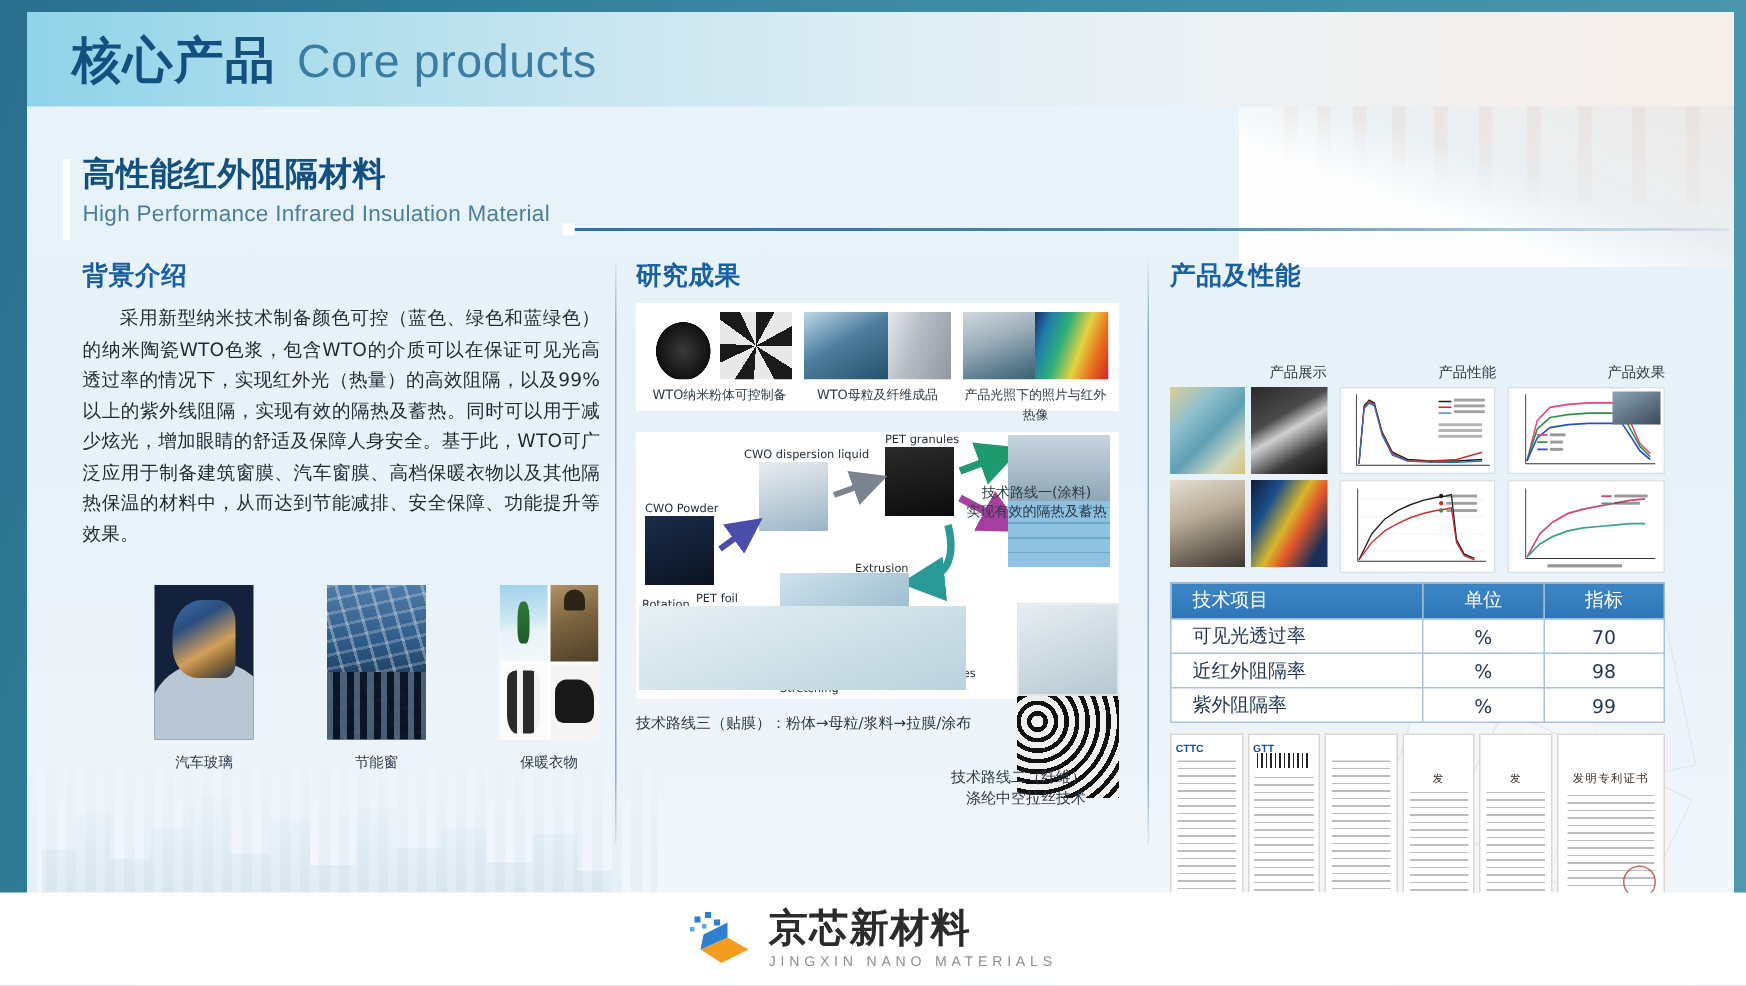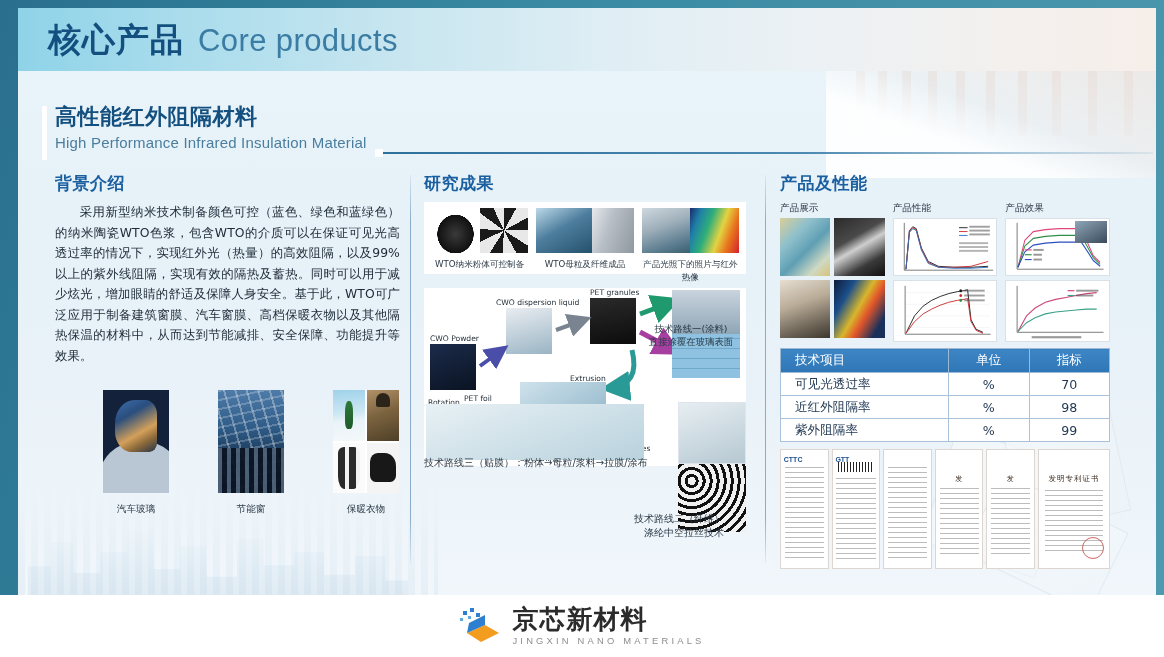--- a/index.html
+++ b/index.html
@@ -226,29 +226,29 @@
 
   .flow { position:absolute; left:0; top:116px; width:322px; height:178px; }
   .flow .lbl {
     position:absolute; font-family:"DejaVu Sans","Liberation Sans",sans-serif;
     font-size:7.6px; color:#1e2a35; white-space:nowrap;
   }
   .flow .box { position:absolute; background:#0f1722; }
 
   .rt1 { position:absolute; left:212px; top:150px; width:110px; }
   .rt1 .cap { font-size:9.4px; line-height:13px; }
-  .rt3 { position:absolute; left:0px; top:284px; width:300px; }
+  .rt3 { position:absolute; left:0px; top:304px; width:300px; }
   .rt3 .cap { font-size:10px; text-align:left; }
   .rt2 { position:absolute; left:170px; top:340px; width:130px; text-align:right;}
   .rt2 .cap { font-size:10px; text-align:right; line-height:14px; }
 
   
   .prod-heads { display:flex; gap:8px; margin-bottom:3px; }
-  .prod-heads div { flex:1; text-align:left; font-size:9.6px; color:#2b3a47;
-    font-family:"DejaVu Sans","Liberation Sans",sans-serif; }
+  .prod-heads div { flex:1; text-align:right; font-size:9.6px; color:#2b3a47;
+    font-family:"DejaVu Sans","Liberation Sans",sans-serif;margin-top:40px; }
 
   .prod-grid { display:flex; gap:8px; }
   .pg-col { flex:1; }
 
   .showcase { display:grid; grid-template-columns:1fr 1fr; grid-template-rows:1fr 1fr; gap:4px; }
   .showcase .ph { height:58px; }
   .sc1 { background: linear-gradient(135deg,#d9cf9a 0%, #8fc0cc 30%, #5f9fb4 55%, #cfd9c2 80%, #d8c27a 100%); }
   .sc2 { background: linear-gradient(150deg,#2a2a2a 0%, #4a4a4a 35%, #cfcfcf 50%, #3a3a3a 75%, #111 100%); }
   .sc3 { background: linear-gradient(160deg,#e6ded2 0%, #b9ac98 40%, #6e6558 75%, #3b362e 100%); }
   .sc4 { background: linear-gradient(120deg,#0f1b3a 0%, #1b4f8a 25%, #d8b62c 48%, #e2562a 62%, #19305a 85%); }
@@ -450,21 +450,21 @@
 
         <div class="lbl" style="left:4px;  top:110px;">Rotation</div>
         <div class="lbl" style="left:40px; top:106px;">PET foil</div>
         <div class="lbl" style="left:96px; top:166px;">Stretching</div>
         <div class="lbl" style="left:174px; top:156px;">Nanoparticles</div>
         <div class="box" style="left:2px; top:116px; width:218px; height:56px; background:linear-gradient(160deg,#e8f1f5,#b9d2dd);"></div>
       </div>
 
       <div class="rt1">
         <div class="cap">技术路线一(涂料)</div>
-        <div class="cap">直接涂覆在玻璃表面</div>
+        <div class="cap">实现有效的隔热及蓄热</div>
       </div>
 
       <div class="rt3">
         <div class="cap">技术路线三（贴膜）：粉体→母粒/浆料→拉膜/涂布</div>
       </div>
 
       <div class="box" style="position:absolute; left:254px; top:230px; width:68px; height:62px; background:linear-gradient(160deg,#e7eef2,#b6c8d2); border:1px solid #dfe5ea;"></div>
       <div class="box" style="position:absolute; left:254px; top:292px; width:68px; height:68px; background:repeating-radial-gradient(circle at 20% 25%, #f0f0f0 0 4px, #111 4px 7px), #111;"></div>
 
       <div class="rt2">

